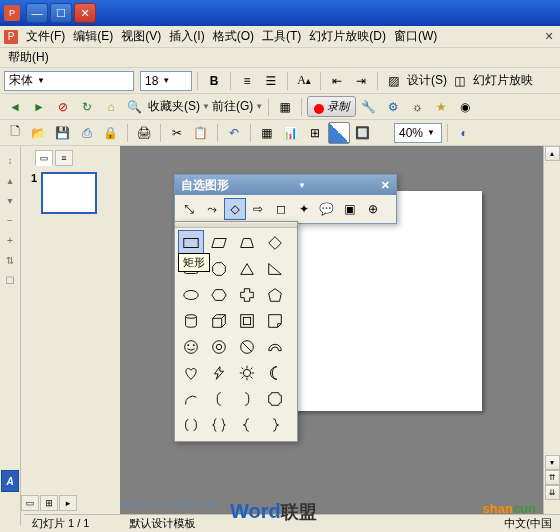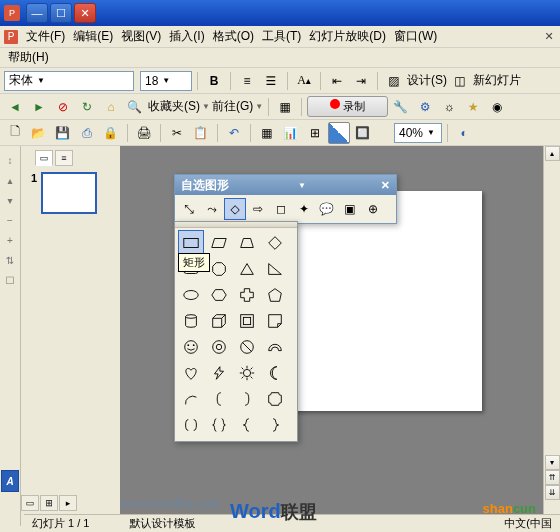--- a/index.html
+++ b/index.html
@@ -15,21 +15,21 @@
 .menubar .mi { padding: 2px 4px; cursor: pointer; }
 .menubar .close-doc { margin-left: auto; margin-right: 4px; width: 14px; height: 14px; display: inline-flex; align-items: center; justify-content: center; cursor: pointer; font-size: 11px; color: #444; }
 .menubar .icon-sm { width: 14px; height: 14px; margin-right: 4px; display: inline-flex; align-items: center; justify-content: center; font-size: 10px; }
 .ppt-small { background: #d8543a; color: white; border-radius: 1px; }
 
 .toolbar { height: 26px; background: #ece9d8; display: flex; align-items: center; font-size: 12px; border-bottom: 1px solid #d4d0c8; padding: 0 4px; gap: 2px; }
 .toolbar .sep { width: 1px; height: 18px; background: #c0bcb0; margin: 0 3px; }
 .tb-btn { width: 22px; height: 22px; display: inline-flex; align-items: center; justify-content: center; font-size: 12px; cursor: pointer; border: 1px solid transparent; border-radius: 2px; }
 .tb-dd { display: flex; align-items: center; border: 1px solid #7f9db9; background: #fff; height: 20px; padding: 0 2px 0 4px; font-size: 12px; cursor: pointer; }
 .tb-dd .caret { margin-left: 4px; font-size: 8px; }
-.record-btn { display: flex; align-items: flex-start; gap: 3px; padding: 2px 22px; background: linear-gradient(#f0f0f0,#d8d8d8); border: 1px solid #999; border-radius: 3px; font-size: 11px; cursor: pointer; }
+.record-btn { display: flex; align-items: flex-end; gap: 3px; padding: 2px 6px; background: linear-gradient(#f0f0f0,#d8d8d8); border: 1px solid #999; border-radius: 3px; font-size: 11px; cursor: pointer; font-style: italic; }
 .record-dot { width: 10px; height: 10px; background: red; border-radius: 50%; }
 
 .main { display: flex; height: 380px; background: #9fb8cc; }
 .sidebar { width: 21px; background: #ece9d8; border-right: 1px solid #c0bcb0; display: flex; flex-direction: column; align-items: center; gap: 4px; padding-top: 6px; }
 .sidebar .sb { width: 16px; height: 16px; font-size: 10px; display: inline-flex; align-items: center; justify-content: center; color: #777; cursor: pointer; }
 
 .thumbs { width: 100px; background: #ece9d8; border-right: 1px solid #808080; padding: 4px; }
 .thumb-tabs { height: 18px; display: flex; gap: 2px; margin-bottom: 4px; padding-left: 10px; }
 .thumb-tab { width: 18px; height: 16px; border: 1px solid #c0bcb0; background: #f5f3eb; display: inline-flex; align-items: center; justify-content: center; font-size: 9px; cursor: pointer; }
 .thumb-tab.active { background: #fff; border-bottom-color: #fff; }
@@ -117,21 +117,21 @@
   <span class="tb-btn">☰</span>
   <span class="sep"></span>
   <span class="tb-btn" style="font-family:serif">A<sup>▴</sup></span>
   <span class="sep"></span>
   <span class="tb-btn">⇤</span>
   <span class="tb-btn">⇥</span>
   <span class="sep"></span>
   <span class="tb-btn">▨</span>
   <span class="mi">设计(S)</span>
   <span class="tb-btn">◫</span>
-  <span class="mi">新幻灯片</span>
+  <span class="mi">幻灯片放映</span>
 </div>
 
 <div class="toolbar">
   <span class="tb-btn" style="color:#2a7a2a">◄</span>
   <span class="tb-btn" style="color:#2a7a2a">►</span>
   <span class="tb-btn" style="color:#c00">⊘</span>
   <span class="tb-btn" style="color:#2a7a2a">↻</span>
   <span class="tb-btn" style="color:#c8a030">⌂</span>
   <span class="tb-btn">🔍</span>
   <span class="mi">收藏夹(S)</span>

